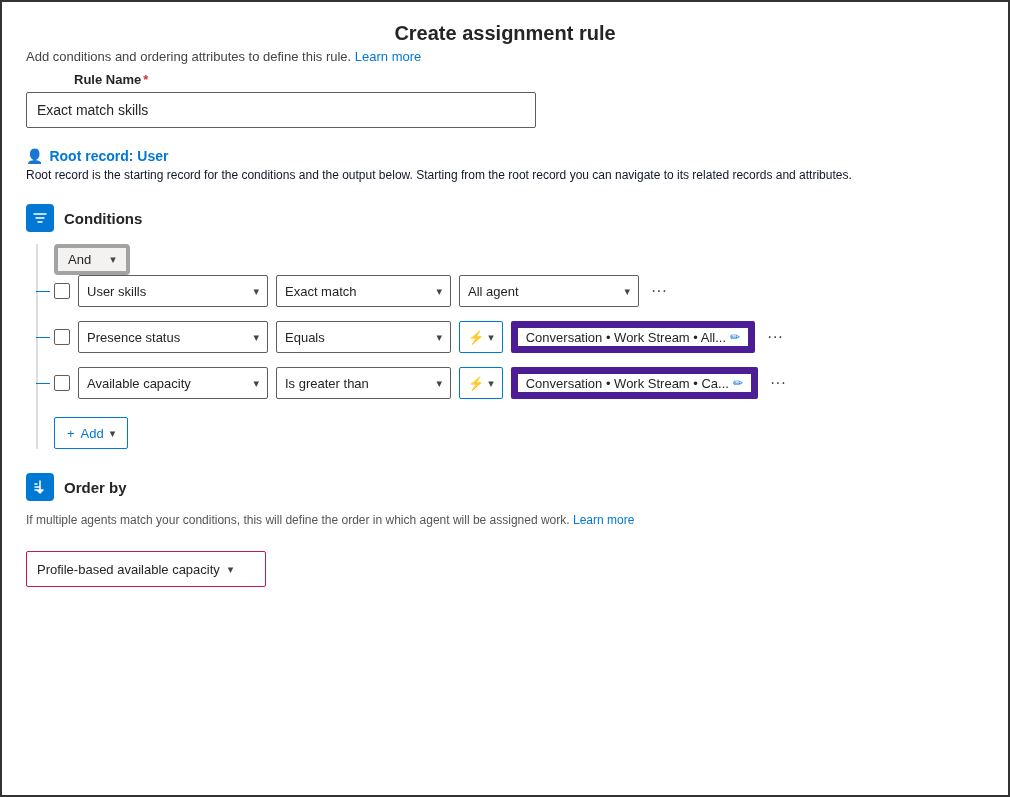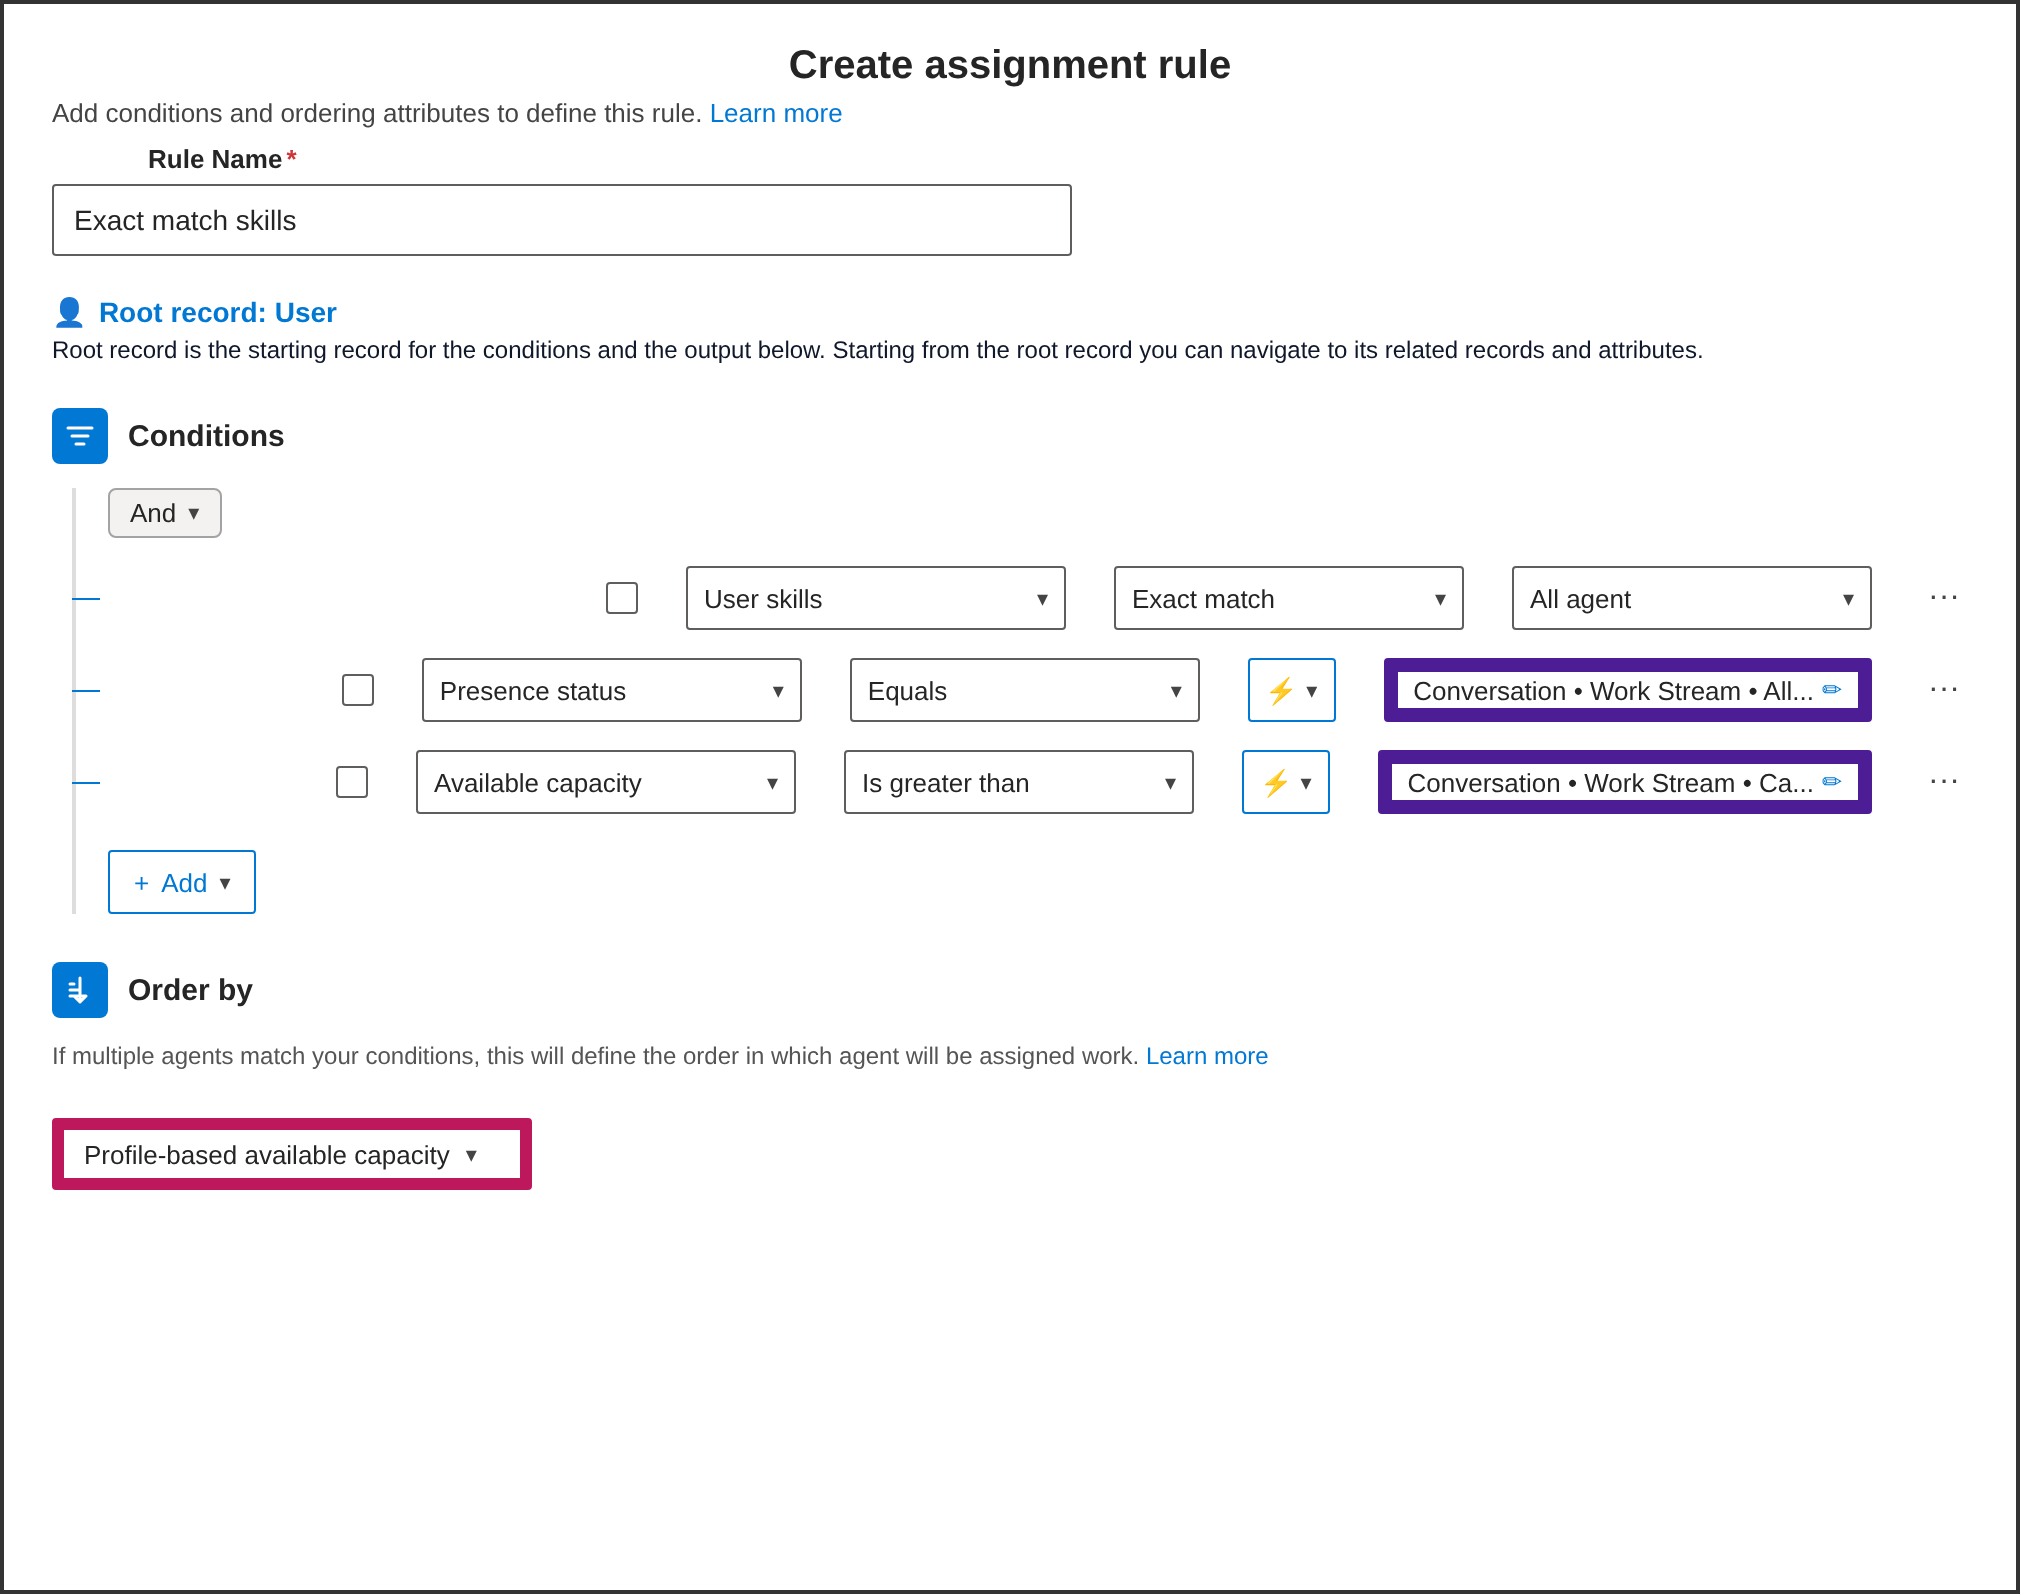--- a/index.html
+++ b/index.html
@@ -86,37 +86,35 @@
     }
     .conditions-container {
       margin-left: 10px;
       border-left: 2px solid #ddd;
       padding-left: 16px;
       margin-bottom: 16px;
     }
     .and-dropdown {
       display: inline-flex;
       align-items: center;
-      gap: 6px;
+      gap: 19px;
       background: #f3f2f1;
-      border: 1px solid #a3a3a3;
+      border: 4px solid #a3a3a3;
       border-radius: 4px;
       padding: 4px 10px;
       font-size: 13px;
       cursor: pointer;
-      margin-bottom: 14px;
       color: #252525;
     }
     .condition-row {
       display: flex;
       align-items: center;
-      gap: 24px;
+      gap: 8px;
       margin-bottom: 14px;
       position: relative;
-      justify-content: flex-end;
     }
     .condition-row::before {
       content: '';
       position: absolute;
       left: -18px;
       top: 50%;
       width: 14px;
       height: 1px;
       background: #0078d4;
     }
@@ -220,21 +218,21 @@
       margin-top: 24px;
     }
     .order-desc {
       font-size: 12px;
       color: #555;
       margin-bottom: 24px;
     }
     .order-desc a { color: #0078d4; text-decoration: none; }
     .order-select {
       height: 36px;
-      border: 6px solid #be185d;
+      border: 1px solid #be185d;
       border-radius: 2px;
       padding: 0 10px;
       font-size: 13px;
       display: inline-flex;
       align-items: center;
       gap: 8px;
       background: #fff;
       cursor: pointer;
       min-width: 240px;
     }

